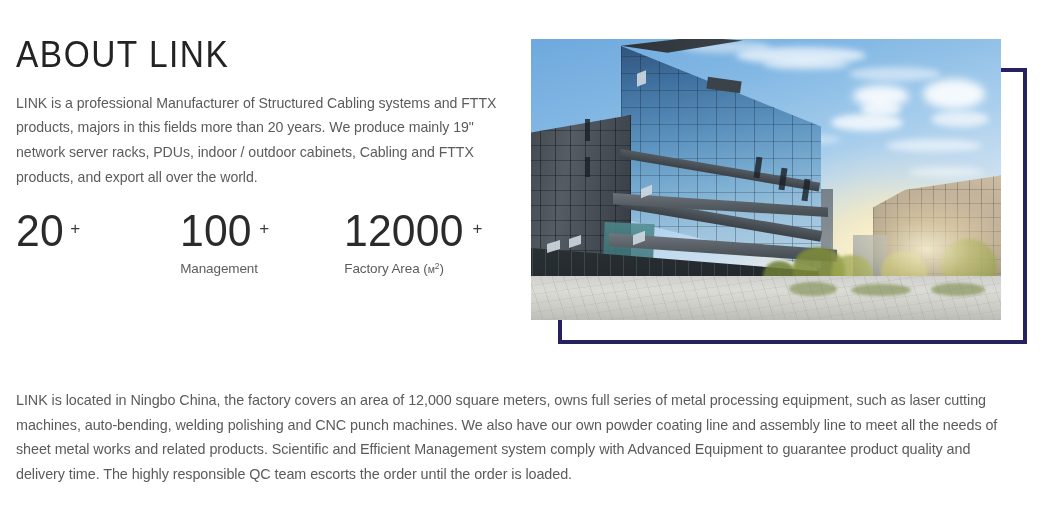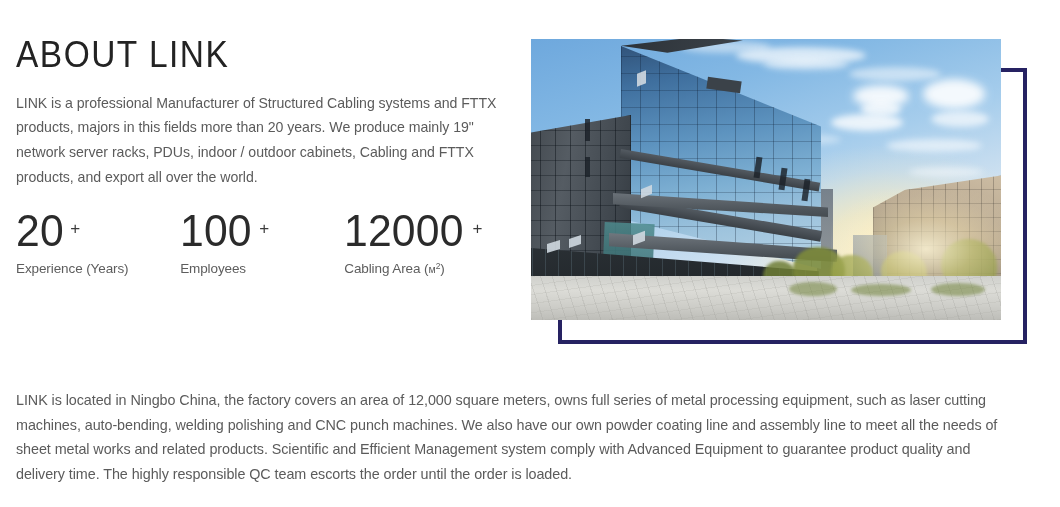--- a/index.html
+++ b/index.html
@@ -372,37 +372,36 @@
     <p class="intro-paragraph">LINK is a professional Manufacturer of Structured Cabling systems and FTTX products, majors in this fields more than 20 years. We produce mainly 19" network server racks, PDUs, indoor / outdoor cabinets, Cabling and FTTX products, and export all over the world.</p>
   </div>
 
   <div class="stats-row">
 
     <div class="stat-block s1">
       <div class="stat-value-row">
         <span class="stat-number">20</span>
         <span class="stat-plus">+</span>
       </div>
-      <div class="stat-label">Experience (Years)</div>
     </div>
 
     <div class="stat-block s2">
       <div class="stat-value-row">
         <span class="stat-number">100</span>
         <span class="stat-plus">+</span>
       </div>
-      <div class="stat-label">Employees</div>
+      <div class="stat-label">Management</div>
     </div>
 
     <div class="stat-block s3">
       <div class="stat-value-row">
         <span class="stat-number">12000</span>
         <span class="stat-plus">+</span>
       </div>
-      <div class="stat-label"><span>Cabling Area (</span><span class="unit"><span>м</span><sup>2</sup></span><span>)</span></div>
+      <div class="stat-label"><span>Factory Area (</span><span class="unit"><span>м</span><sup>2</sup></span><span>)</span></div>
     </div>
 
   </div>
 
   <div class="media-area">
 
     <div class="navy-frame"></div>
 
     <div class="photo">
       <div class="sky"></div>

